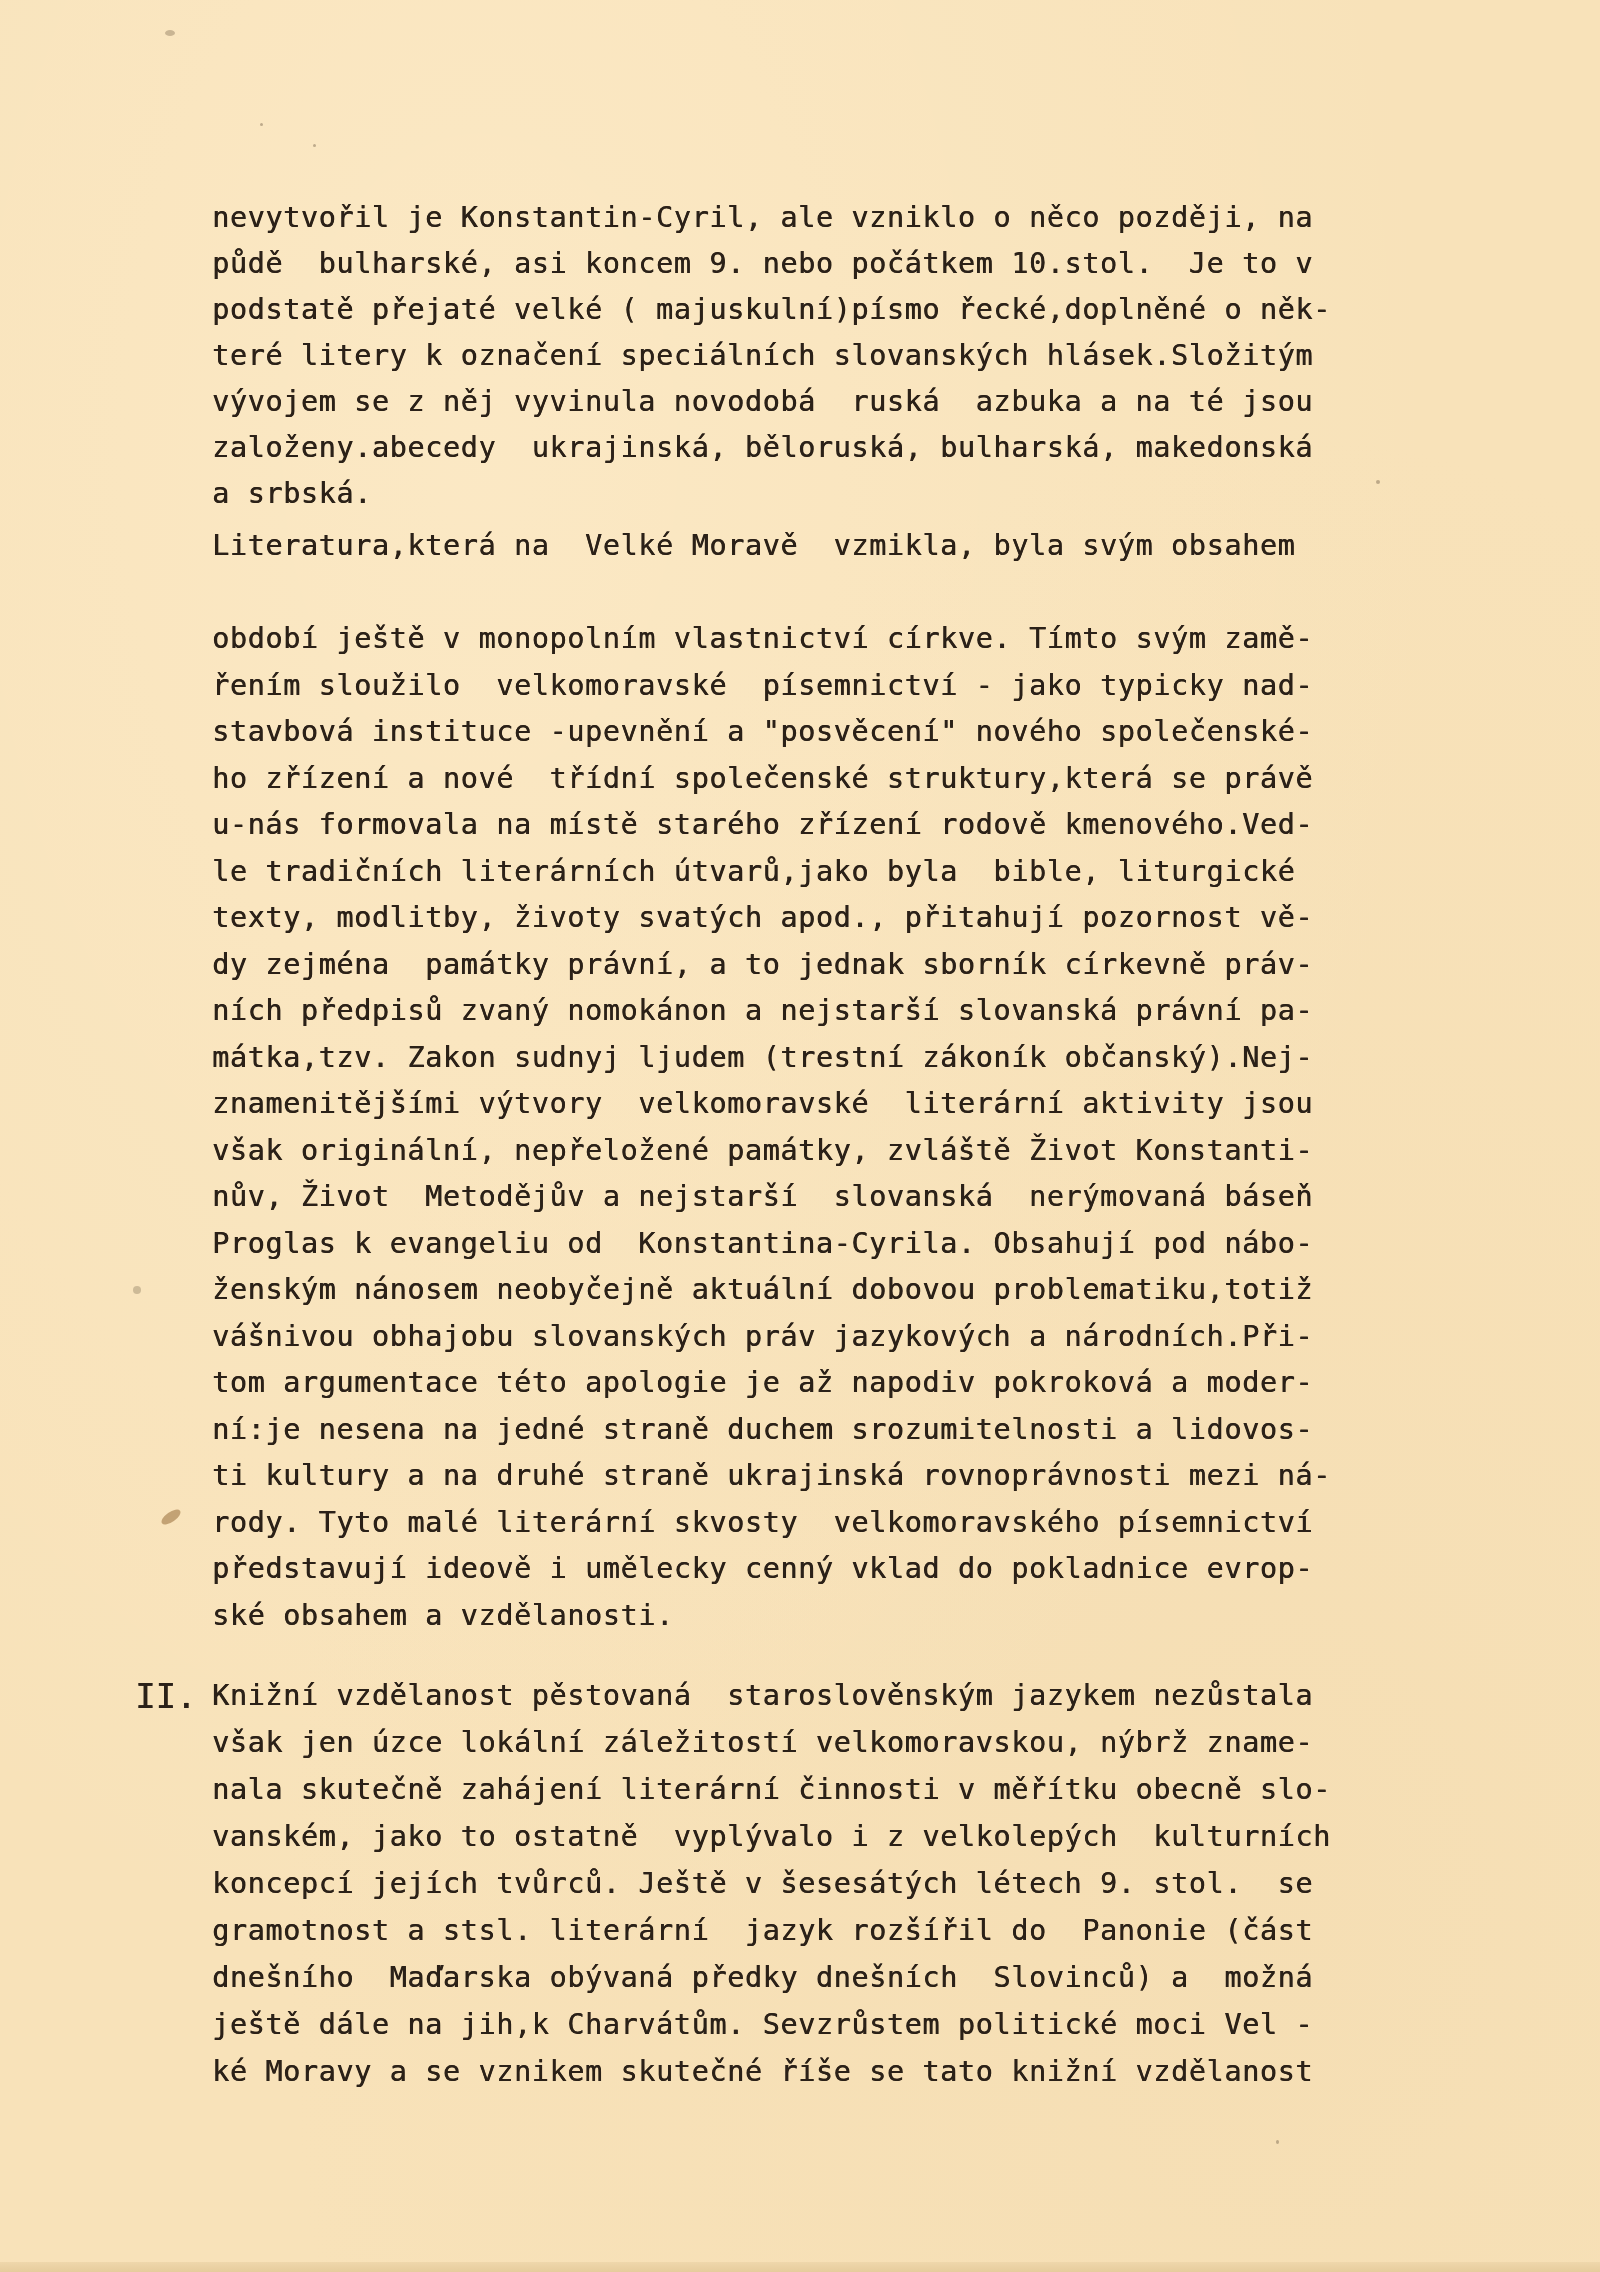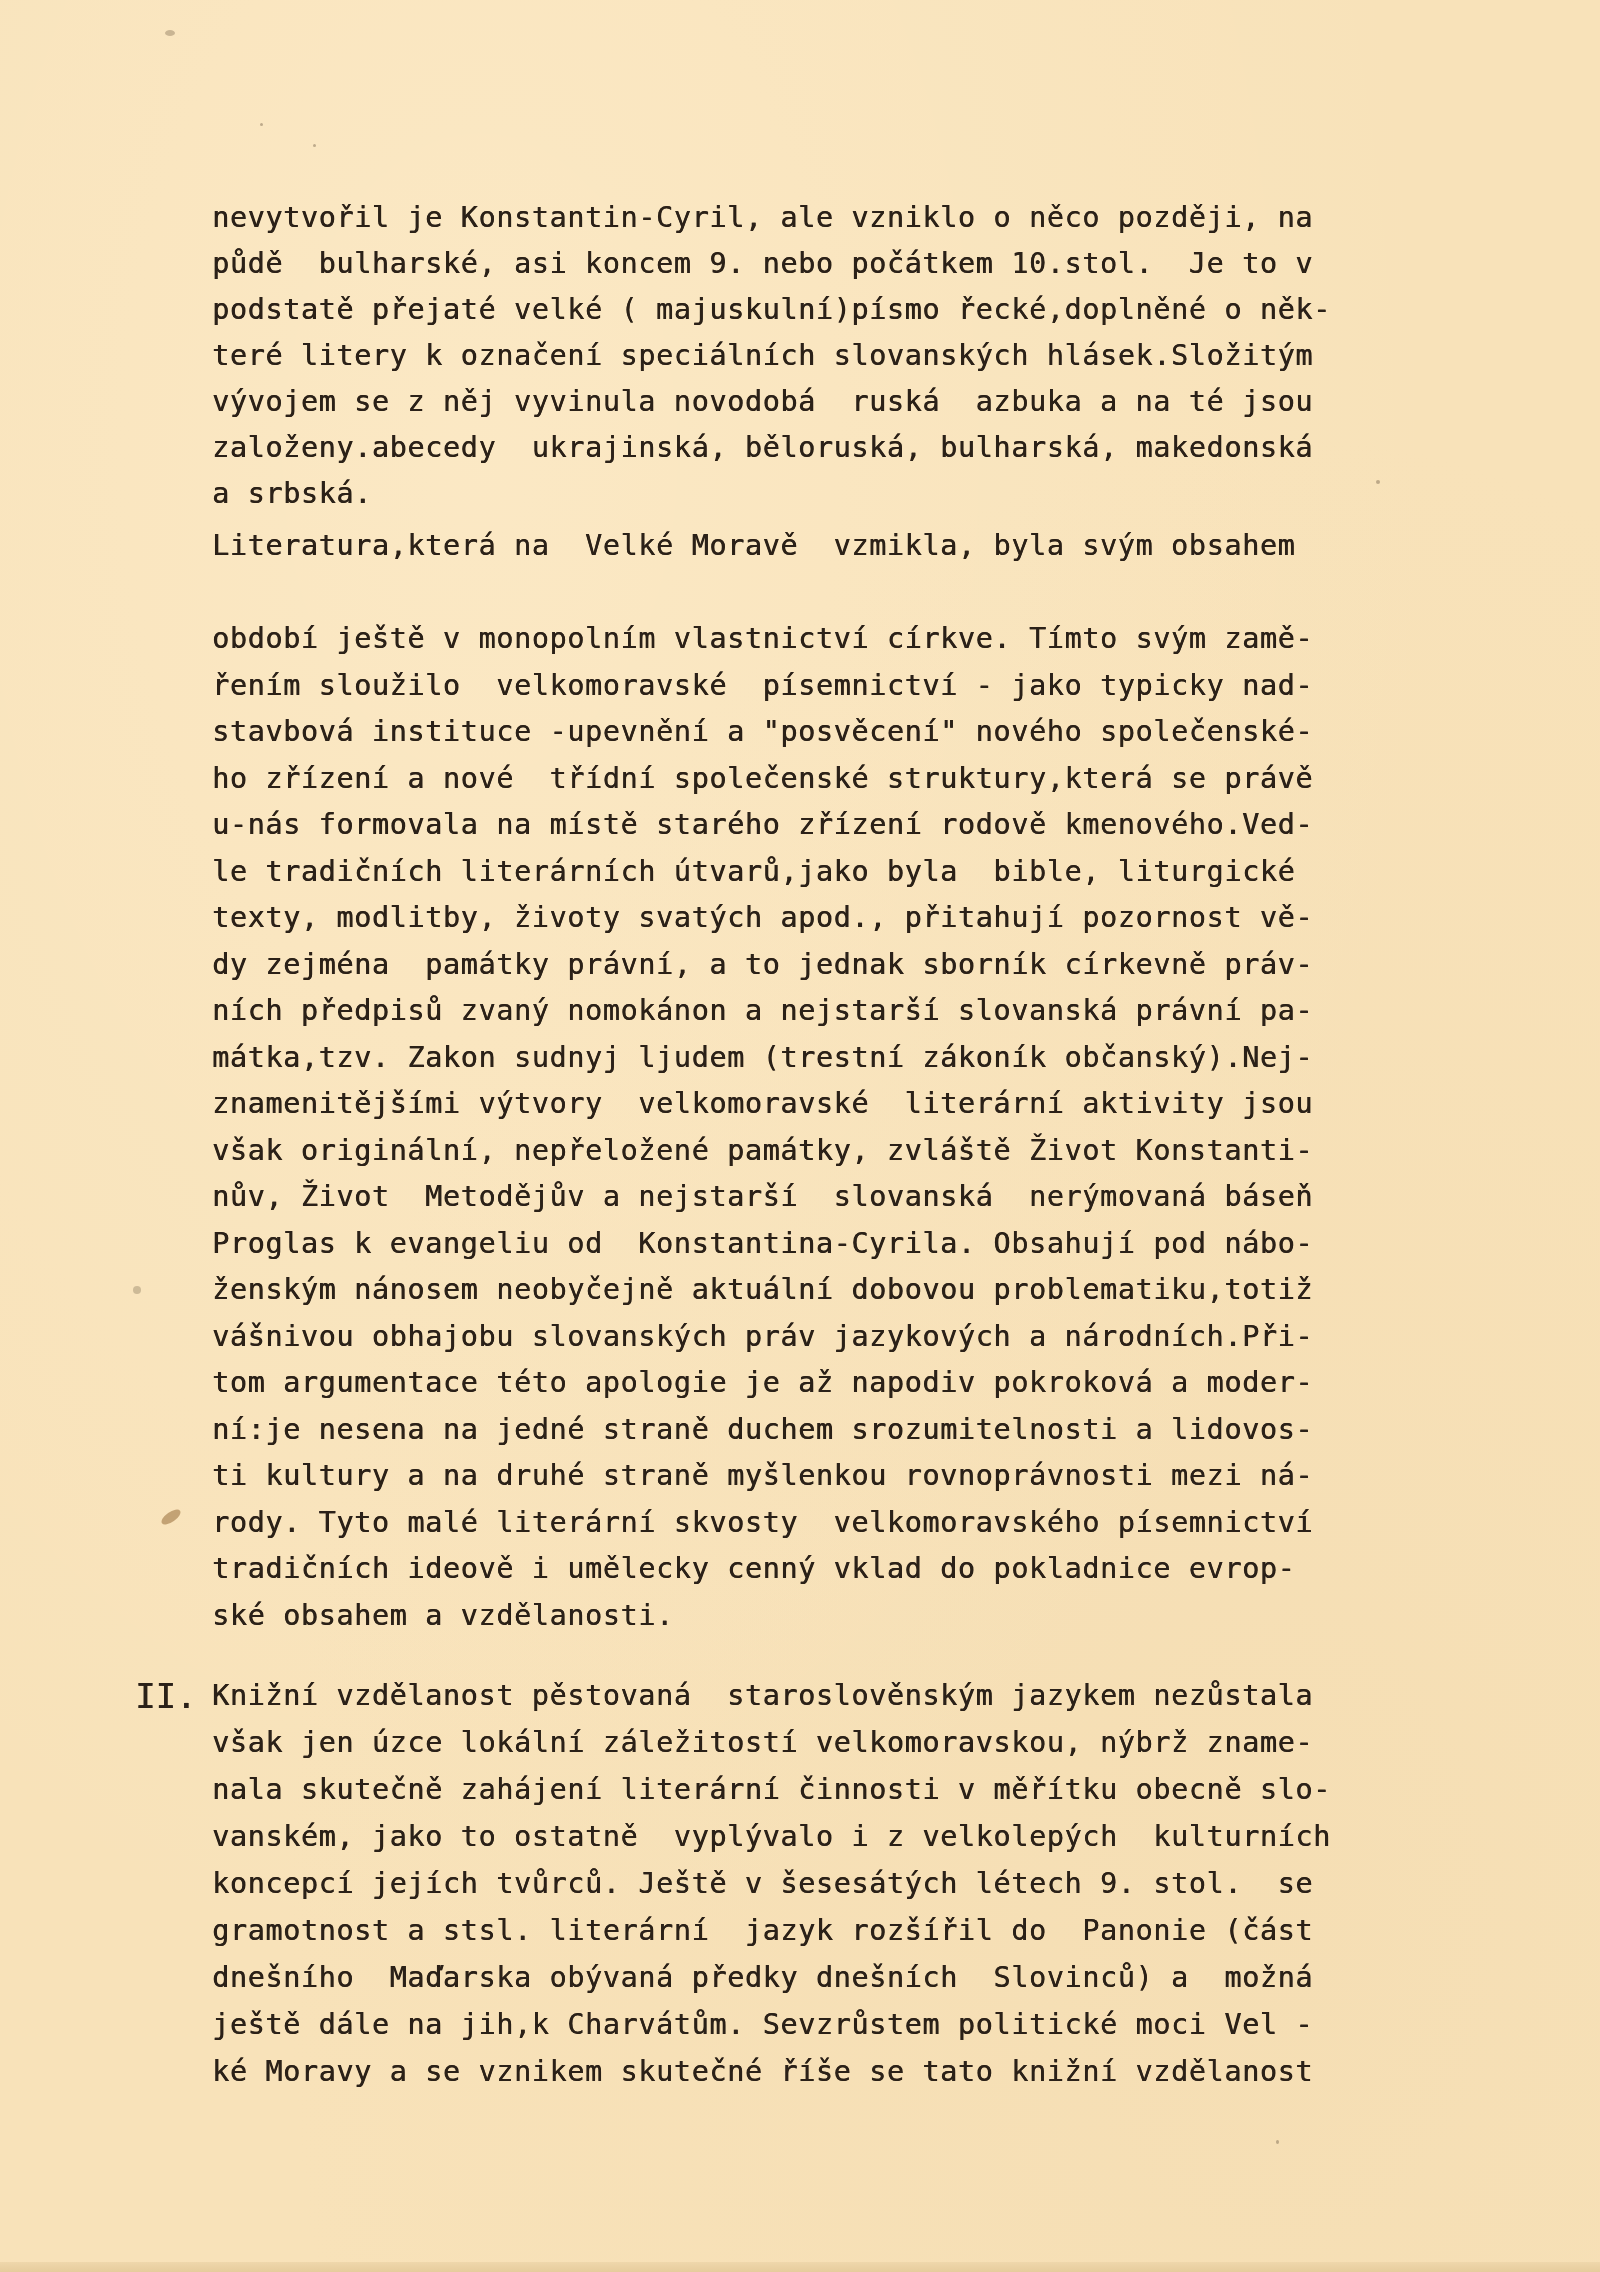--- a/index.html
+++ b/index.html
@@ -111,23 +111,23 @@
     <div class="line" style="top:465px;">ních předpisů zvaný nomokánon a nejstarší slovanská právní pa-</div>
     <div class="line" style="top:511.5px;">mátka,tzv. Zakon sudnyj ljudem (trestní zákoník občanský).Nej-</div>
     <div class="line" style="top:558px;">znamenitějšími výtvory  velkomoravské  literární aktivity jsou</div>
     <div class="line" style="top:604.5px;">však originální, nepřeložené památky, zvláště Život Konstanti-</div>
     <div class="line" style="top:651px;">nův, Život  Metodějův a nejstarší  slovanská  nerýmovaná báseň</div>
     <div class="line" style="top:697.5px;">Proglas k evangeliu od  Konstantina-Cyrila. Obsahují pod nábo-</div>
     <div class="line" style="top:744px;">ženským nánosem neobyčejně aktuální dobovou problematiku,totiž</div>
     <div class="line" style="top:790.5px;">vášnivou obhajobu slovanských práv jazykových a národních.Při-</div>
     <div class="line" style="top:837px;">tom argumentace této apologie je až napodiv pokroková a moder-</div>
     <div class="line" style="top:883.5px;">ní:je nesena na jedné straně duchem srozumitelnosti a lidovos-</div>
-    <div class="line" style="top:930px;">ti kultury a na druhé straně myšlenkou rovnoprávnosti mezi ná-</div>
+    <div class="line" style="top:930px;">ti kultury a na druhé straně ukrajinská rovnoprávnosti mezi ná-</div>
     <div class="line" style="top:976.5px;">rody. Tyto malé literární skvosty  velkomoravského písemnictví</div>
-    <div class="line" style="top:1023px;">tradičních ideově i umělecky cenný vklad do pokladnice evrop-</div>
+    <div class="line" style="top:1023px;">představují ideově i umělecky cenný vklad do pokladnice evrop-</div>
     <div class="line" style="top:1069.5px;">ské obsahem a vzdělanosti.</div>
   </div>
 
   <div class="section-num" style="top:1676px;">II.</div>
   <div class="text-block" style="top:1676px;">
     <div class="line" style="top:0px;">Knižní vzdělanost pěstovaná  staroslověnským jazykem nezůstala</div>
     <div class="line" style="top:47px;">však jen úzce lokální záležitostí velkomoravskou, nýbrž zname-</div>
     <div class="line" style="top:94px;">nala skutečně zahájení literární činnosti v měřítku obecně slo-</div>
     <div class="line" style="top:141px;">vanském, jako to ostatně  vyplývalo i z velkolepých  kulturních</div>
     <div class="line" style="top:188px;">koncepcí jejích tvůrců. Ještě v šesesátých létech 9. stol.  se</div>

